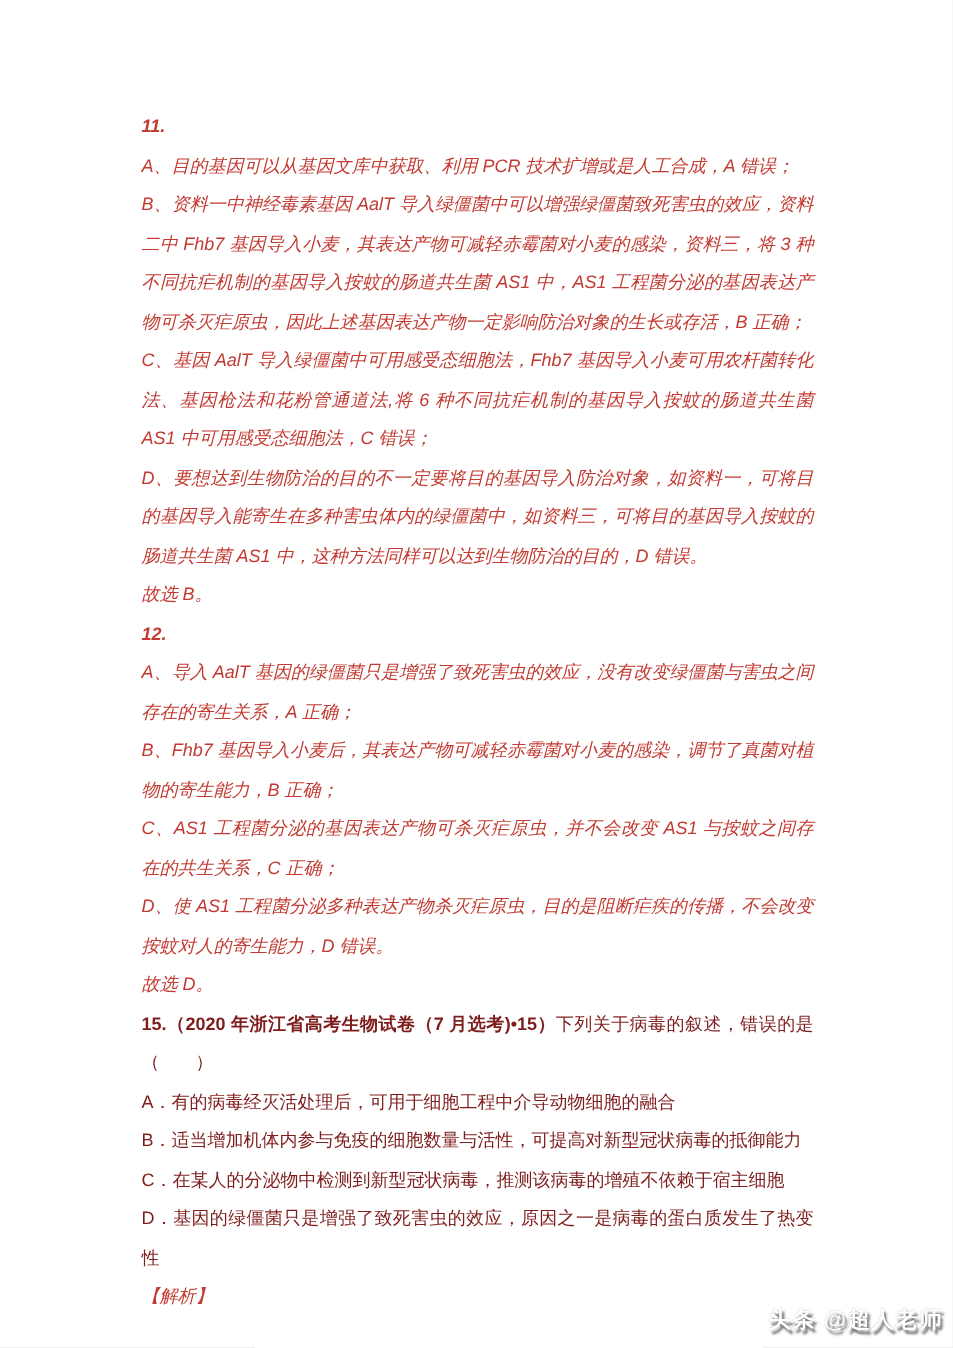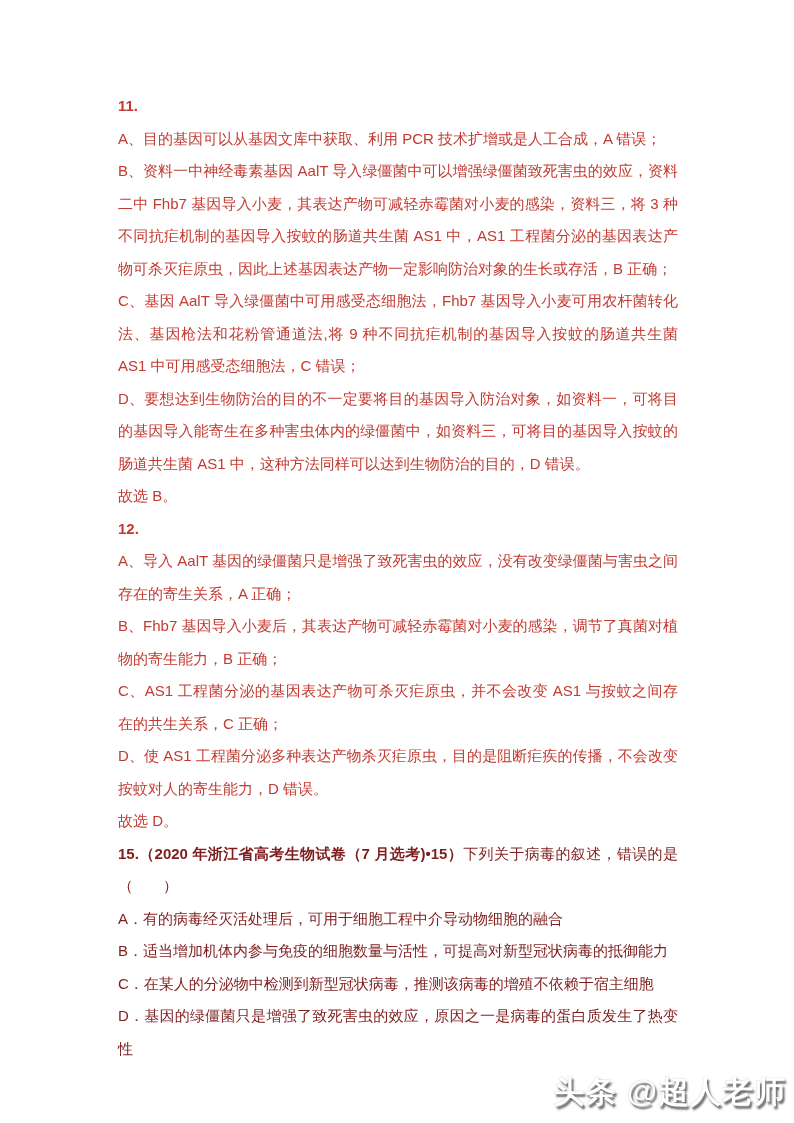--- a/index.html
+++ b/index.html
@@ -16,58 +16,59 @@
     position: absolute;
     left: 118px;
     top: 90px;
     width: 560px;
     font-size: 15px;
     line-height: 32.5px;
     text-align: justify;
     text-justify: inter-ideograph;
   }
   .content p { margin: 0; padding: 0; }
-  .red   { color: #c23a31; }
+  .red   { color: #c23a31; font-style: italic; }
   .black { color: #7f1d1d; }
   .bold  { font-weight: bold; }
   .qnum  { font-weight: bold; }
   .watermark {
     position: absolute;
     right: 8px;
     bottom: 10px;
-    font-size: 31px;
+    font-size: 19px;
     font-weight: bold;
     letter-spacing: 1px;
     color: #ffffff;
     text-shadow: 2px 3px 2px rgba(70,70,70,0.78), 0 0 1px rgba(120,120,120,0.6);
     white-space: nowrap;
   }
 </style>
 </head>
 <body>
 
 <div class="page">
   <div class="content">
 
     <p class="red qnum">11.</p>
     <p class="red">A、目的基因可以从基因文库中获取、利用 PCR 技术扩增或是人工合成，A 错误；</p>
     <p class="red">B、资料一中神经毒素基因 AalT 导入绿僵菌中可以增强绿僵菌致死害虫的效应，资料二中 Fhb7 基因导入小麦，其表达产物可减轻赤霉菌对小麦的感染，资料三，将 3 种不同抗疟机制的基因导入按蚊的肠道共生菌 AS1 中，AS1 工程菌分泌的基因表达产物可杀灭疟原虫，因此上述基因表达产物一定影响防治对象的生长或存活，B 正确；</p>
-    <p class="red">C、基因 AalT 导入绿僵菌中可用感受态细胞法，Fhb7 基因导入小麦可用农杆菌转化法、基因枪法和花粉管通道法,将 9 种不同抗疟机制的基因导入按蚊的肠道共生菌 AS1 中可用感受态细胞法，C 错误；</p>
+    <p class="red">C、基因 AalT 导入绿僵菌中可用感受态细胞法，Fhb7 基因导入小麦可用农杆菌转化法、基因枪法和花粉管通道法,将 6 种不同抗疟机制的基因导入按蚊的肠道共生菌 AS1 中可用感受态细胞法，C 错误；</p>
     <p class="red">D、要想达到生物防治的目的不一定要将目的基因导入防治对象，如资料一，可将目的基因导入能寄生在多种害虫体内的绿僵菌中，如资料三，可将目的基因导入按蚊的肠道共生菌 AS1 中，这种方法同样可以达到生物防治的目的，D 错误。</p>
     <p class="red">故选 B。</p>
 
     <p class="red qnum">12.</p>
     <p class="red">A、导入 AalT 基因的绿僵菌只是增强了致死害虫的效应，没有改变绿僵菌与害虫之间存在的寄生关系，A 正确；</p>
     <p class="red">B、Fhb7 基因导入小麦后，其表达产物可减轻赤霉菌对小麦的感染，调节了真菌对植物的寄生能力，B 正确；</p>
     <p class="red">C、AS1 工程菌分泌的基因表达产物可杀灭疟原虫，并不会改变 AS1 与按蚊之间存在的共生关系，C 正确；</p>
     <p class="red">D、使 AS1 工程菌分泌多种表达产物杀灭疟原虫，目的是阻断疟疾的传播，不会改变按蚊对人的寄生能力，D 错误。</p>
     <p class="red">故选 D。</p>
 
     <p class="black"><span class="bold">15.（2020 年浙江省高考生物试卷（7 月选考)•15）</span><span>下列关于病毒的叙述，错误的是（　　）</span></p>
     <p class="black">A．有的病毒经灭活处理后，可用于细胞工程中介导动物细胞的融合</p>
     <p class="black">B．适当增加机体内参与免疫的细胞数量与活性，可提高对新型冠状病毒的抵御能力</p>
     <p class="black">C．在某人的分泌物中检测到新型冠状病毒，推测该病毒的增殖不依赖于宿主细胞</p>
     <p class="black">D．基因的绿僵菌只是增强了致死害虫的效应，原因之一是病毒的蛋白质发生了热变性</p>
+    <p class="red">【解析】</p>
 
   </div>
 
   <div class="watermark">头条 @超人老师</div>
 </div>
 
 </body></html>

